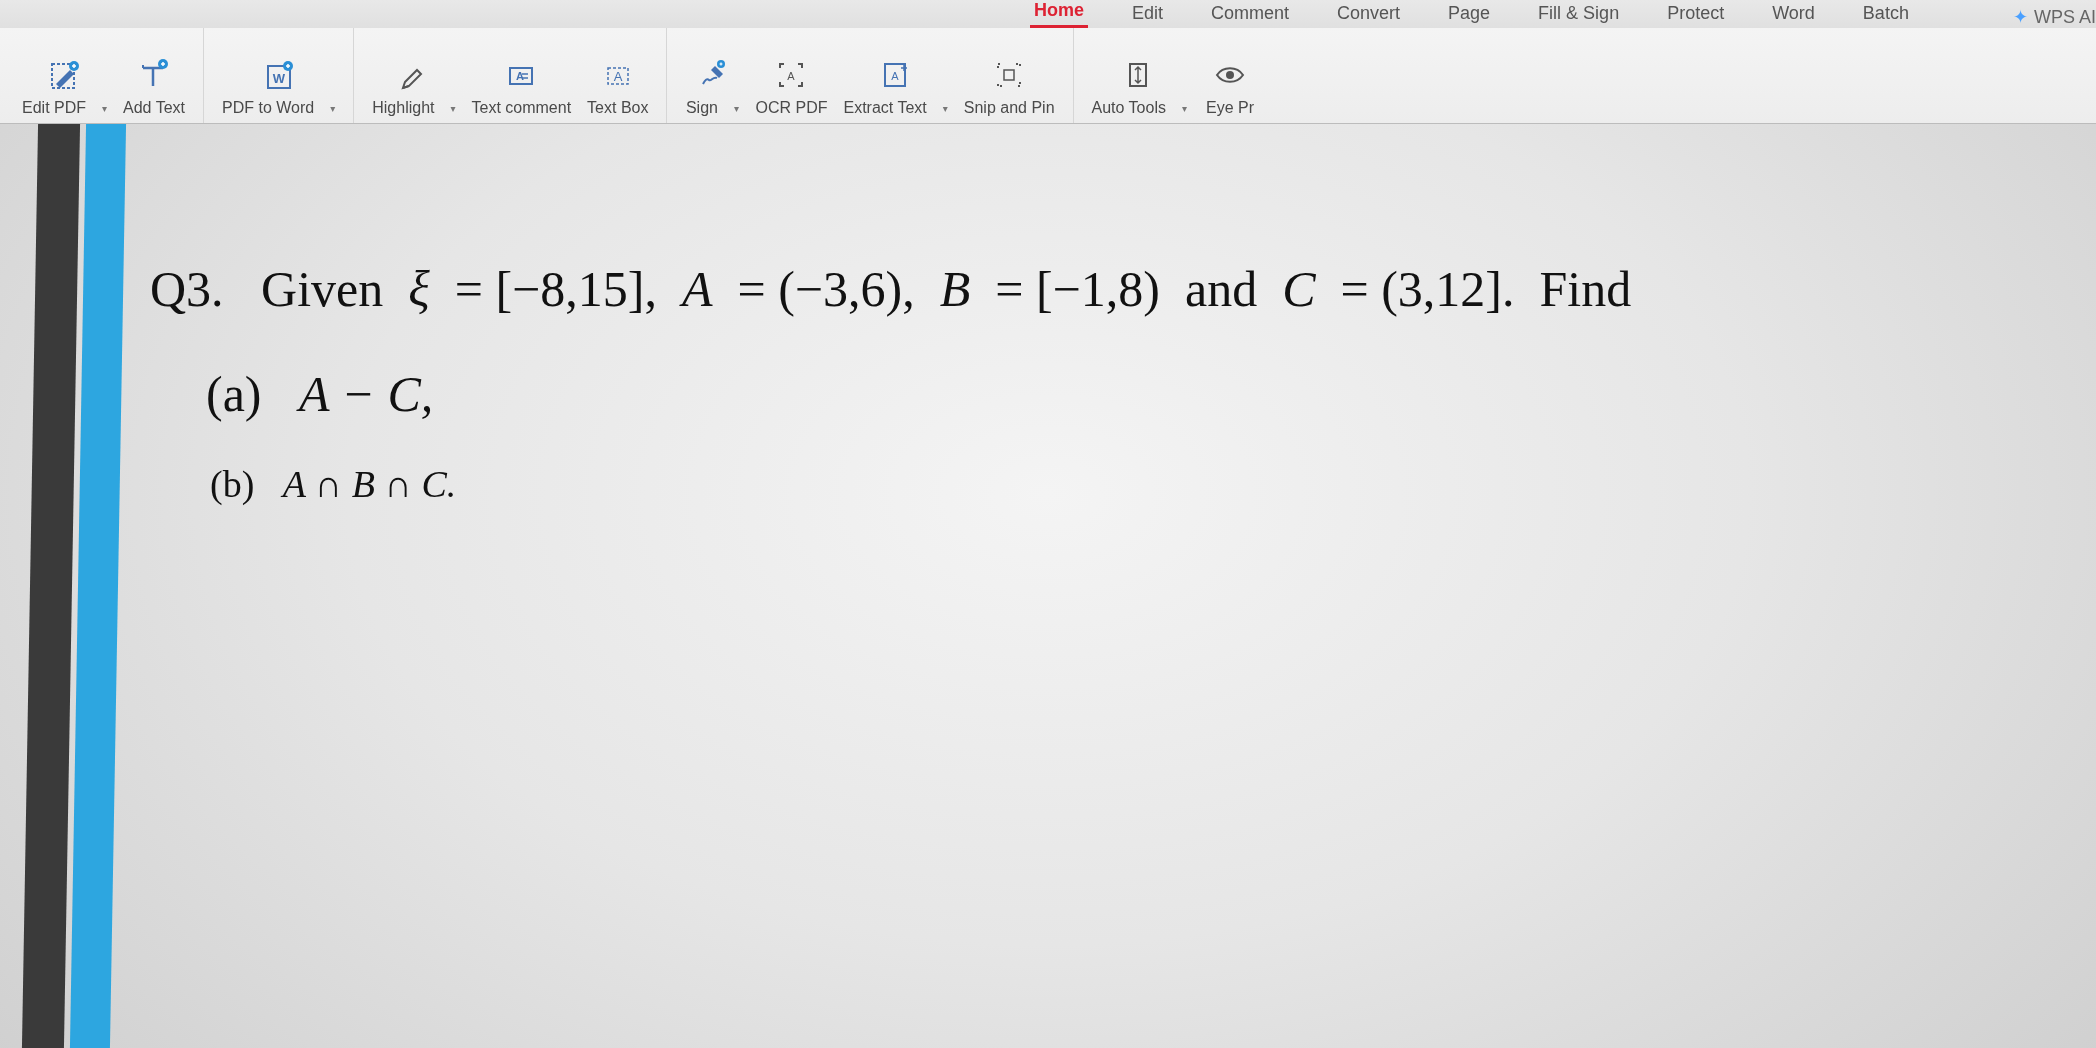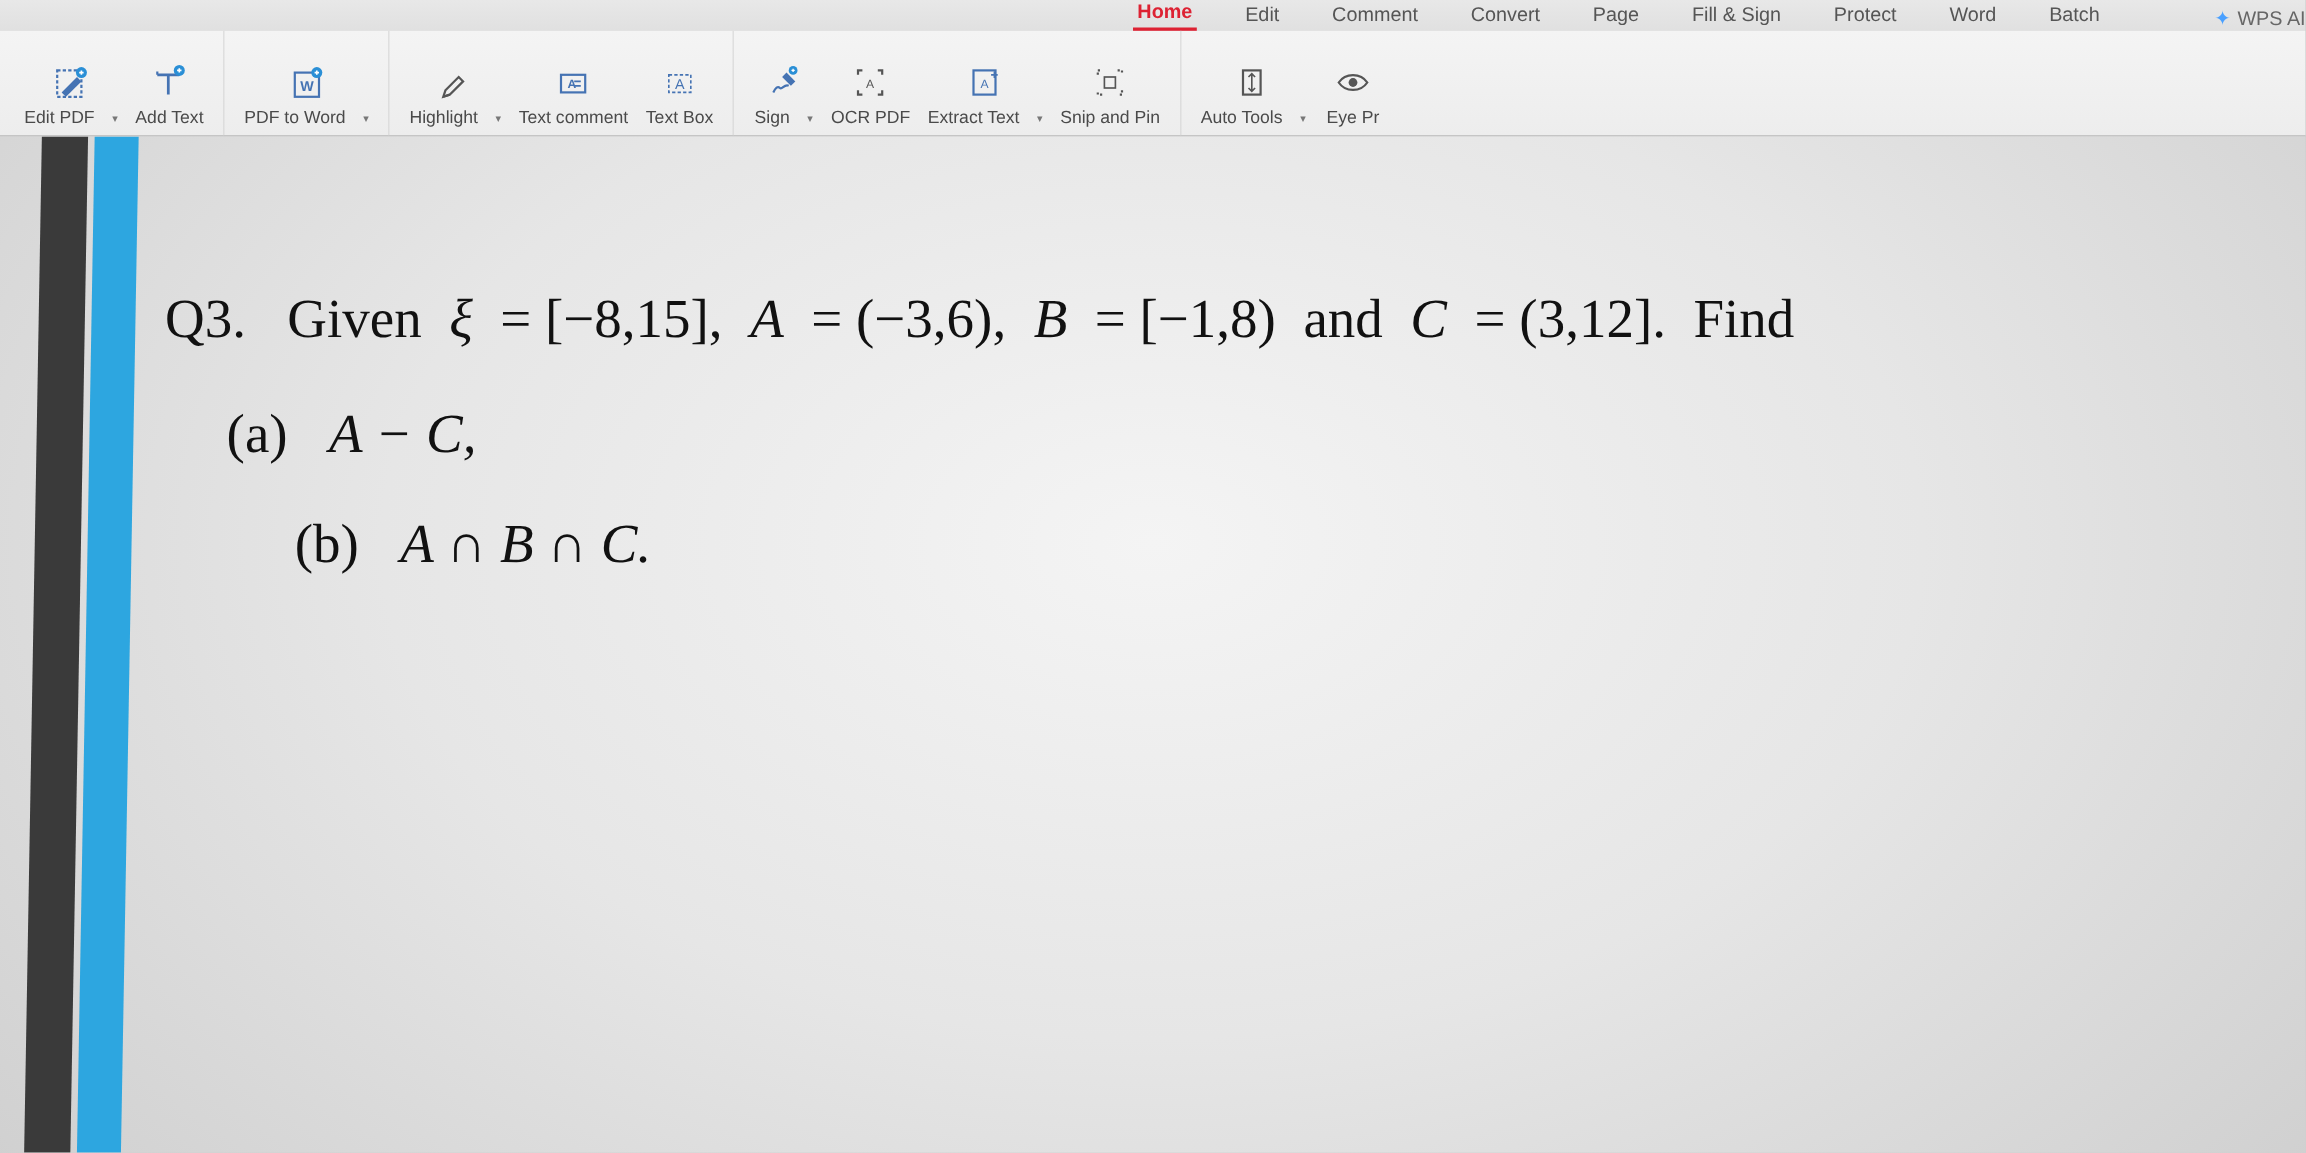--- a/index.html
+++ b/index.html
@@ -75,22 +75,22 @@
     white-space:nowrap;
   }
   .italic { font-style: italic; }
   .sub-line {
     font-size:50px; line-height:1.6;
     margin-left:56px;
     margin-top:30px;
     white-space:nowrap;
   }
   .sub-line2 {
-    font-size:50px; line-height:1.6;
-    margin-left:118px;
+    font-size:38px; line-height:1.6;
+    margin-left:60px;
     margin-top:20px;
     white-space:nowrap;
   }
 </style>
 </head>
 <body>
 
 <div class="tabs">
   <div class="tab active">Home</div>
   <div class="tab">Edit</div>

